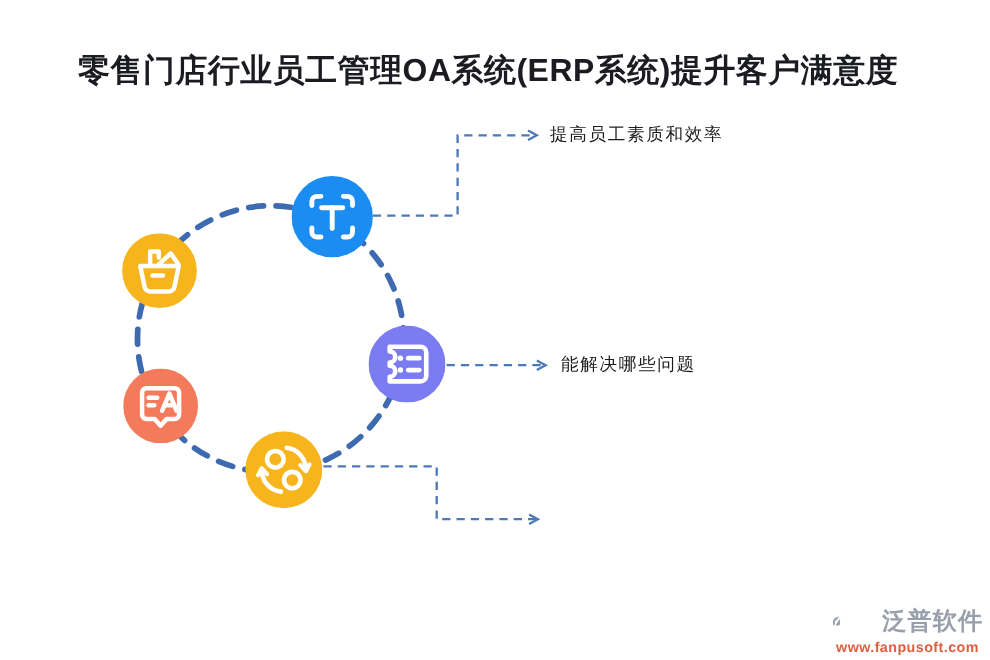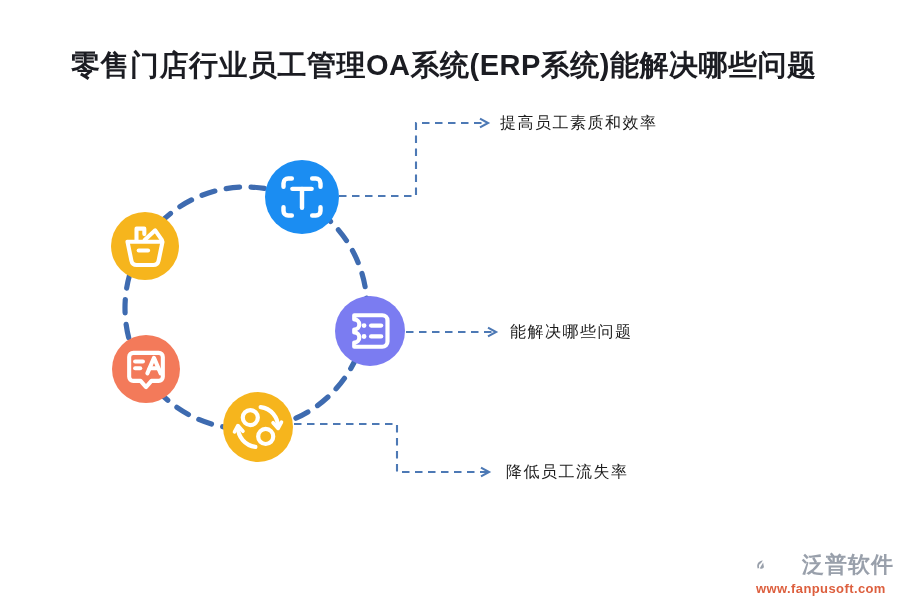--- a/index.html
+++ b/index.html
@@ -23,29 +23,29 @@
     position:absolute;font-size:16px;line-height:26px;color:#1c1c1c;
     letter-spacing:1.5px;white-space:nowrap;font-weight:400;
   }
   .label-1{left:500px;top:110px;}
   .label-2{left:510px;top:319px;}
   .label-3{left:506px;top:459px;}
   .footer{position:absolute;left:756px;top:549px;width:138px;}
   .brand-row{display:flex;align-items:center;}
   .brand-mark{display:block;margin-right:2px;}
   .brand-name{font-size:22px;font-weight:700;color:#99a0ab;letter-spacing:1px;white-space:nowrap;margin-left:36px;}
-  .brand-url{font-size:13px;font-weight:700;color:#dd5f3e;letter-spacing:0.4px;margin-top:1px;white-space:nowrap;}
+  .brand-url{font-size:13px;font-weight:700;color:#dd5f3e;letter-spacing:0.4px;margin-top:1px;white-space:nowrap;text-align:center;}
   .icon-stroke{fill:none;stroke:#ffffff;stroke-width:2.4;stroke-linecap:round;stroke-linejoin:round;}
 </style>
 </head>
 <body>
 
 <div class="canvas">
 
-  <div class="page-title">零售门店行业员工管理OA系统(ERP系统)能解决哪些问题</div>
+  <div class="page-title">零售门店行业员工管理OA系统(ERP系统)提升客户满意度</div>
 
   <svg class="lines-layer" width="900" height="600" viewBox="0 0 900 600">
     <circle cx="246" cy="308" r="121" fill="none" stroke-width="5.2" stroke-dasharray="13.5 11.5" stroke-linecap="round" stroke="#3e6bb0"></circle>
     <g fill="none" stroke-width="2.1" stroke="#4d79b5">
       <polyline stroke-dasharray="7.5 5.5" points="339,196 416,196 416,123 486,123"></polyline>
       <path stroke-dasharray="none" d="M480 118.7 L488 123 L480 127.3"></path>
       <polyline stroke-dasharray="7.5 5.5" points="406,332 493,332"></polyline>
       <path stroke-dasharray="none" d="M488 327.7 L496 332 L488 336.3"></path>
       <polyline stroke-dasharray="7.5 5.5" points="294,424 397,424 397,472 487,472"></polyline>
       <path stroke-dasharray="none" d="M481 467.7 L489 472 L481 476.3"></path>
@@ -103,21 +103,20 @@
       <circle cx="24.4" cy="25.4" r="4.3"></circle>
       <path d="M21.5 8.6 A11.2 11.2 0 0 1 31.4 20.2"></path>
       <path d="M28.6 17.6 L31.5 20.8 L33.4 17.2" stroke-width="2.1"></path>
       <path d="M18.5 31.4 A11.2 11.2 0 0 1 8.6 19.8"></path>
       <path d="M11.4 22.4 L8.5 19.2 L6.6 22.8" stroke-width="2.1"></path>
     </g>
   </svg>
 
   <div class="benefit-label label-1">提高员工素质和效率</div>
   <div class="benefit-label label-2">能解决哪些问题</div>
-  <div class="benefit-label label-3">降低员工流失率</div>
 
   <div class="footer">
     <div class="brand-row">
       <svg class="brand-mark" width="27" height="31" viewBox="0 0 28 32">
         <path d="M6 30 C1 17 7 4 24 2 L17 12 C11 14 9 20 11 28 Z" fill="#99a0ab"></path>
         <path d="M13 30 L25 9 L27.5 23 C28 28 24 30.5 19 30.5 Z" fill="#99a0ab"></path>
       </svg>
       <span class="brand-name">泛普软件</span>
     </div>
     <div class="brand-url">www.fanpusoft.com</div>

